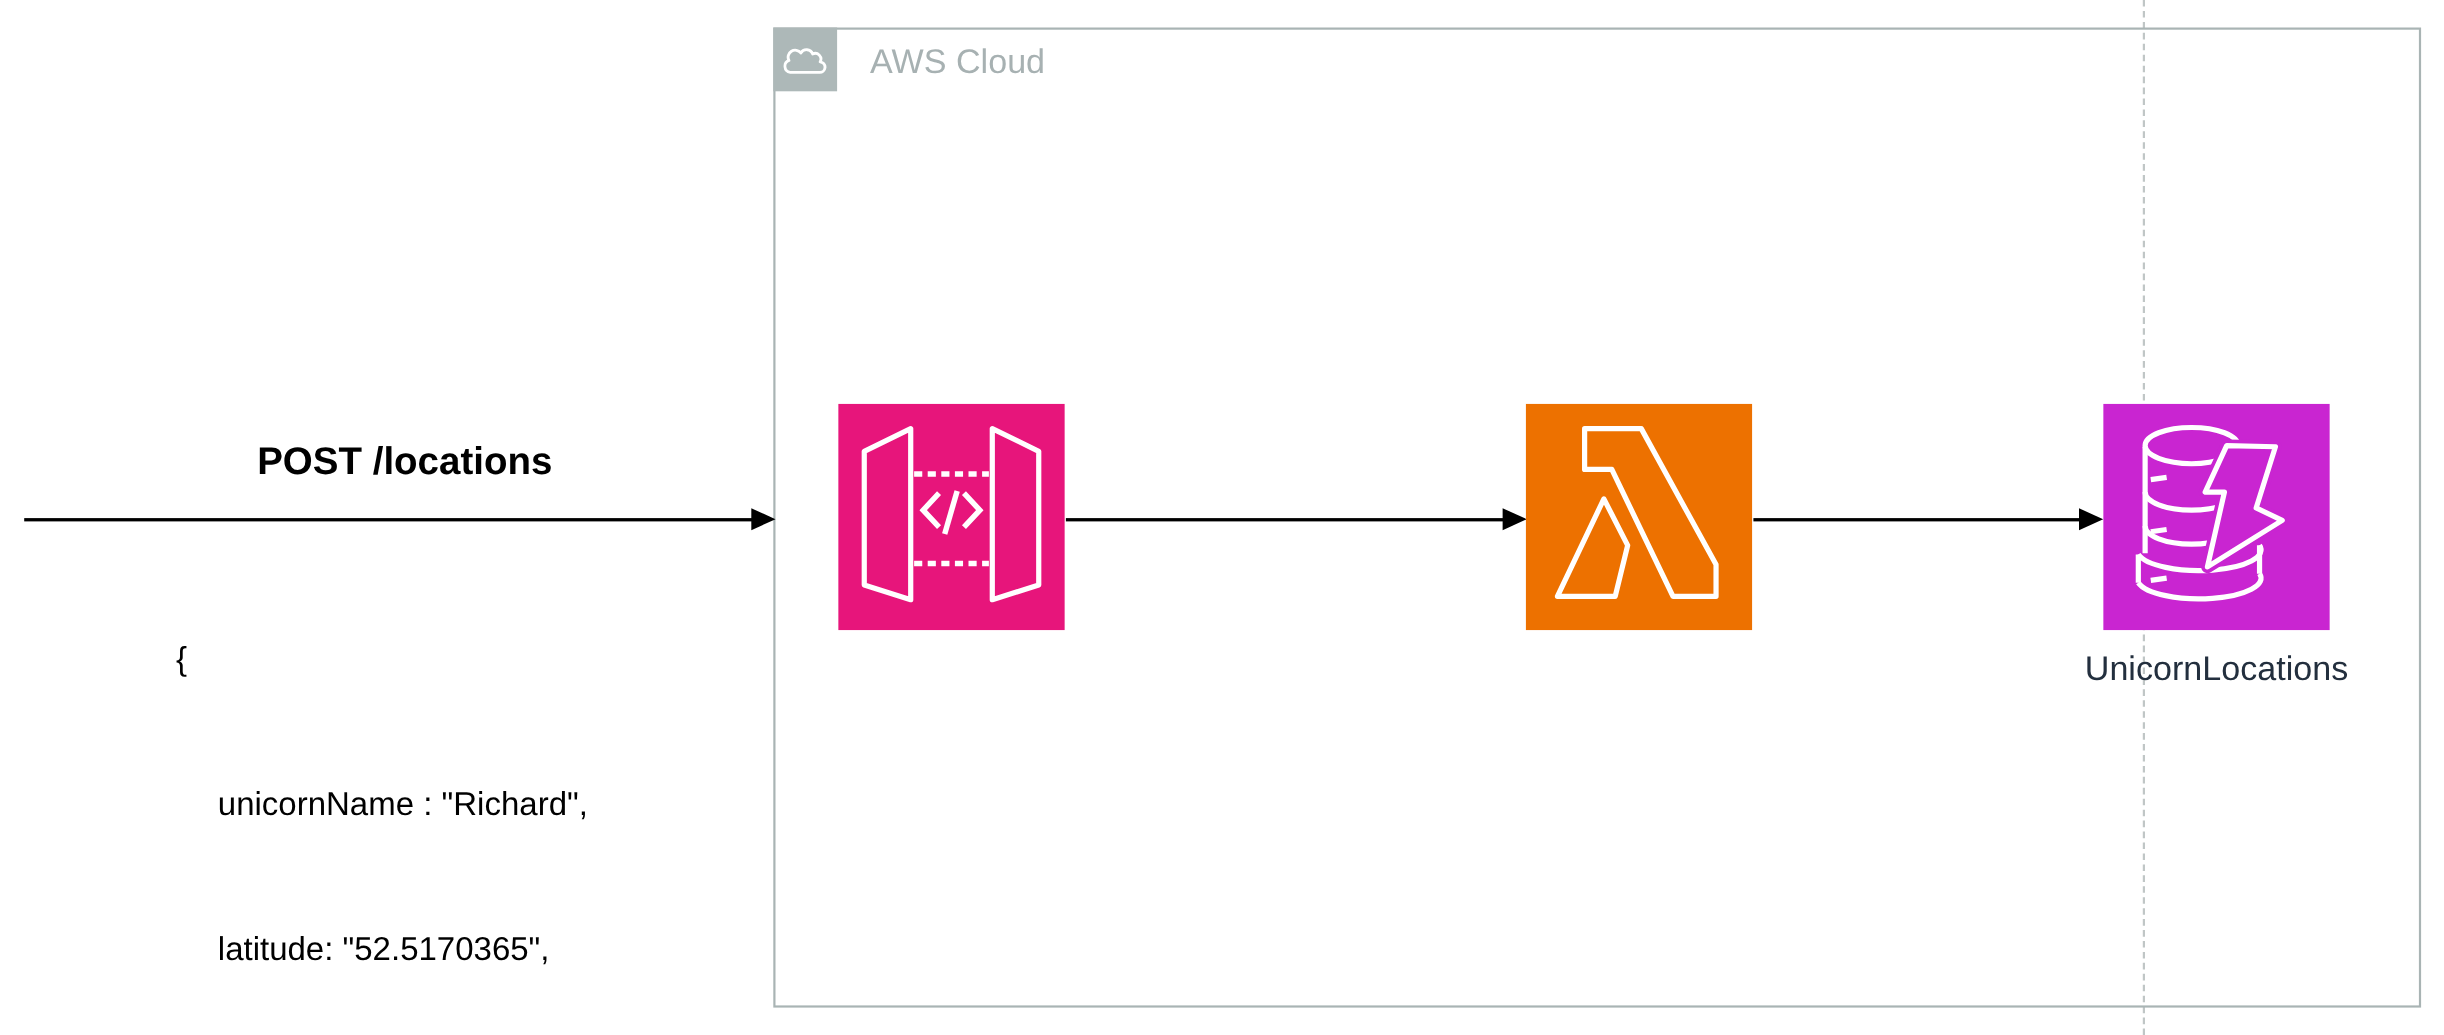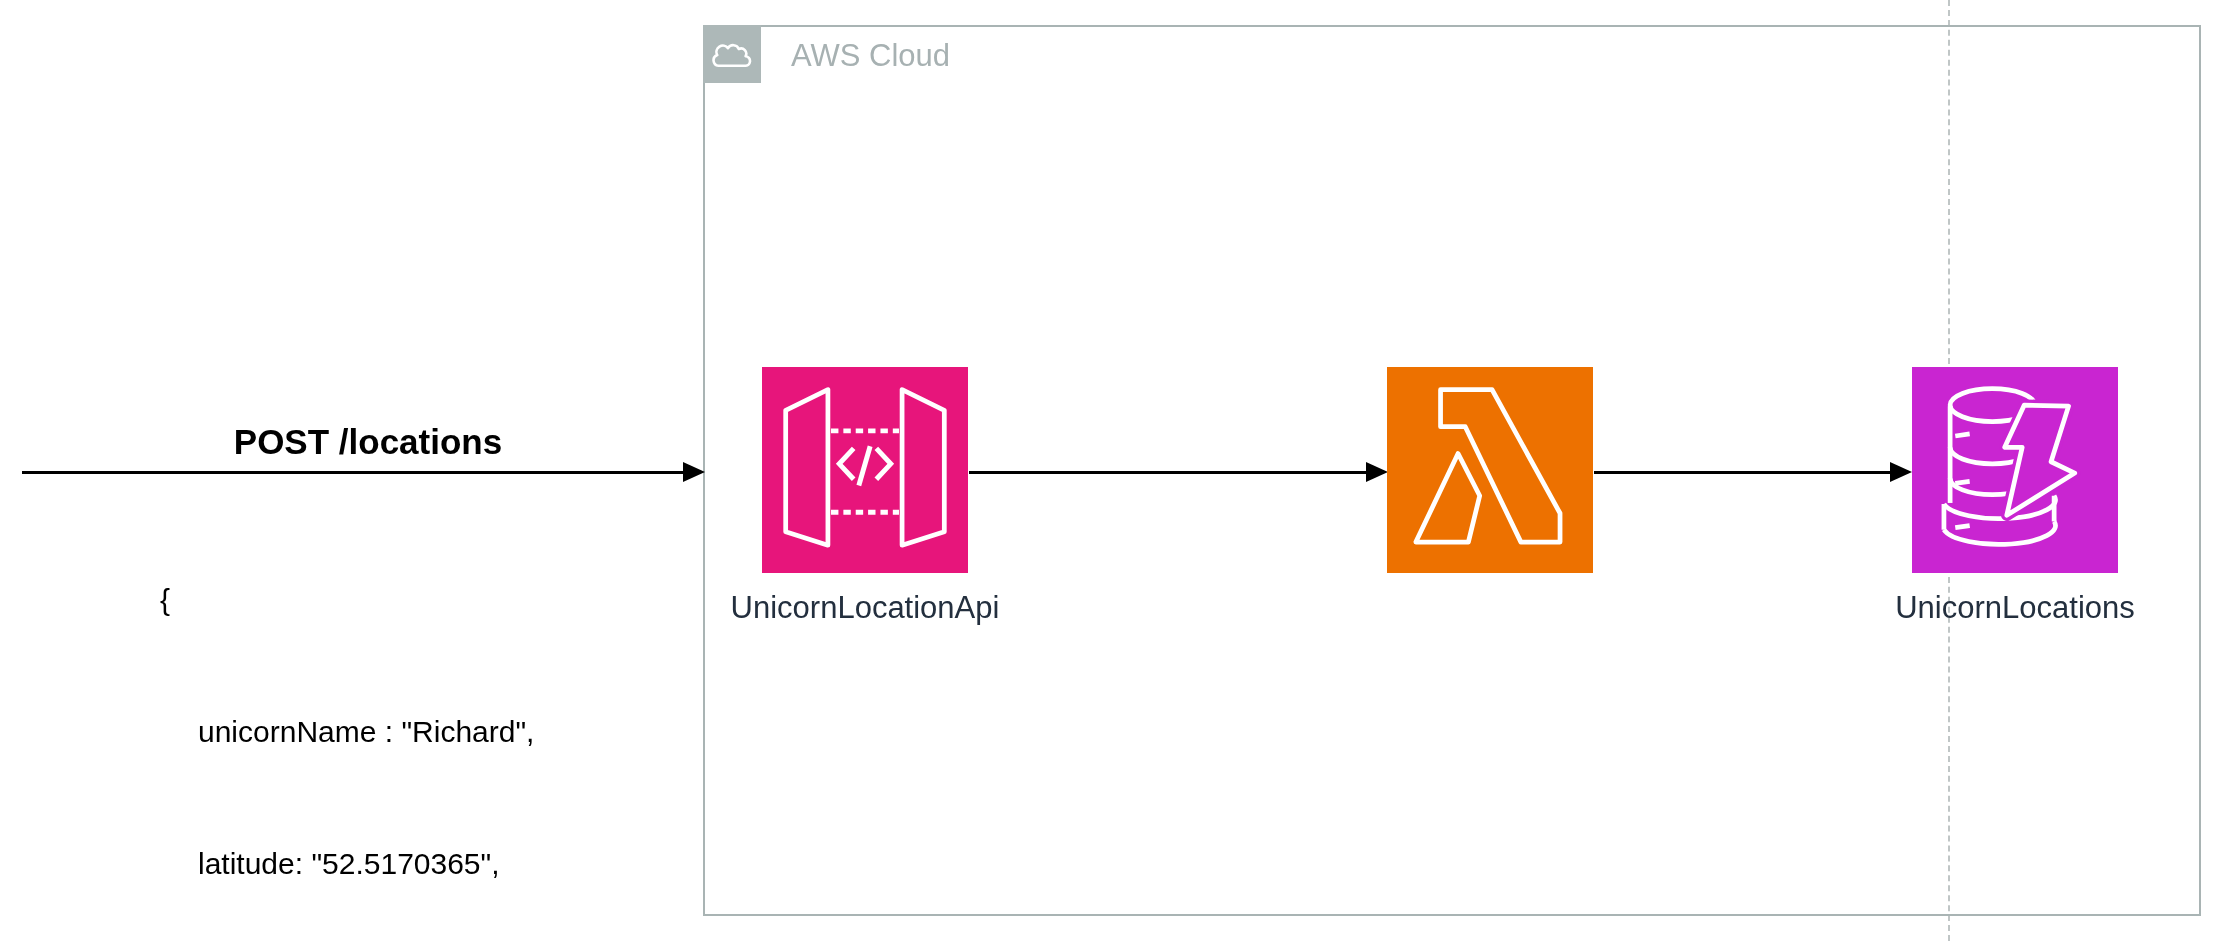--- a/index.html
+++ b/index.html
@@ -11,21 +11,21 @@
 
   
   .dashed-v{left:1948px;top:0;height:941px;width:0;border-left:2px dashed #c0c6c6;}
 
   
   .cloud-box{left:703px;top:25px;width:1498px;height:891px;border:2px solid #a9b4b4;box-sizing:border-box;background:transparent;}
   .cloud-hdr{left:703px;top:25px;width:58px;height:58px;background:#adb8b8;display:flex;align-items:center;justify-content:center;}
   .cloud-label{left:791px;top:38px;font-size:31px;color:#a7b1b2;white-space:nowrap;}
 
   
-  .post-label{left:168px;top:422px;width:400px;text-align:center;font-size:35px;font-weight:bold;color:#000;white-space:nowrap;}
+  .post-label{left:168px;top:400px;width:400px;text-align:center;font-size:35px;font-weight:bold;color:#000;white-space:nowrap;}
   .json{left:160px;top:490px;font-size:30px;line-height:44px;color:#000;white-space:pre;}
   .json .ind{padding-left:38px;}
 
   
   .edge{background:#000;height:3px;}
   .edge-head{width:0;height:0;border-left:22px solid #000;border-top:10px solid transparent;border-bottom:10px solid transparent;}
 
   
   .node-icon{width:206px;height:206px;}
   .node-caption{top:590px;width:500px;text-align:center;font-size:31px;color:#232f3e;white-space:nowrap;}
@@ -66,21 +66,20 @@
   <svg class="abs node-icon" style="left:762px;top:367px;" viewBox="0 0 100 100">
     <rect x="0" y="0" width="100" height="100" fill="#E7157B"></rect>
     <path d="M 11.5,21 L 32,11 L 32,86.5 L 11.5,80 Z" fill="none" stroke="#fff" stroke-width="2.3" stroke-linejoin="round"></path>
     <path d="M 88.5,21 L 68,11 L 68,86.5 L 88.5,80 Z" fill="none" stroke="#fff" stroke-width="2.3" stroke-linejoin="round"></path>
     <line x1="33.5" y1="31" x2="66.5" y2="31" stroke="#fff" stroke-width="2.4" stroke-dasharray="3.6 2.4"></line>
     <line x1="33.5" y1="70.5" x2="66.5" y2="70.5" stroke="#fff" stroke-width="2.4" stroke-dasharray="3.6 2.4"></line>
     <polyline points="44.5,39.5 37.5,47 44.5,54.5" fill="none" stroke="#fff" stroke-width="2.4"></polyline>
     <line x1="52.5" y1="38.5" x2="47" y2="57.5" stroke="#fff" stroke-width="2.4"></line>
     <polyline points="55.5,39.5 62.5,47 55.5,54.5" fill="none" stroke="#fff" stroke-width="2.4"></polyline>
   </svg>
-  <div class="abs node-caption" style="left:615px;">UnicornLocationApi</div>
 
   <svg class="abs node-icon" style="left:1387px;top:367px;" viewBox="0 0 100 100">
     <rect x="0" y="0" width="100" height="100" fill="#ED7100"></rect>
     <path d="M 26,11 L 51,11 L 84,71 L 84,85 L 65,85 L 38,29 L 26,29 Z" fill="none" stroke="#fff" stroke-width="2.3" stroke-linejoin="round"></path>
     <path d="M 34.5,42 L 45,62.5 L 39.5,85 L 14,85 Z" fill="none" stroke="#fff" stroke-width="2.3" stroke-linejoin="round"></path>
   </svg>
 
   <svg class="abs node-icon" style="left:1912px;top:367px;" viewBox="0 0 100 100">
     <rect x="0" y="0" width="100" height="100" fill="#C925D1"></rect>
     <g fill="none" stroke="#fff" stroke-width="2.3">

